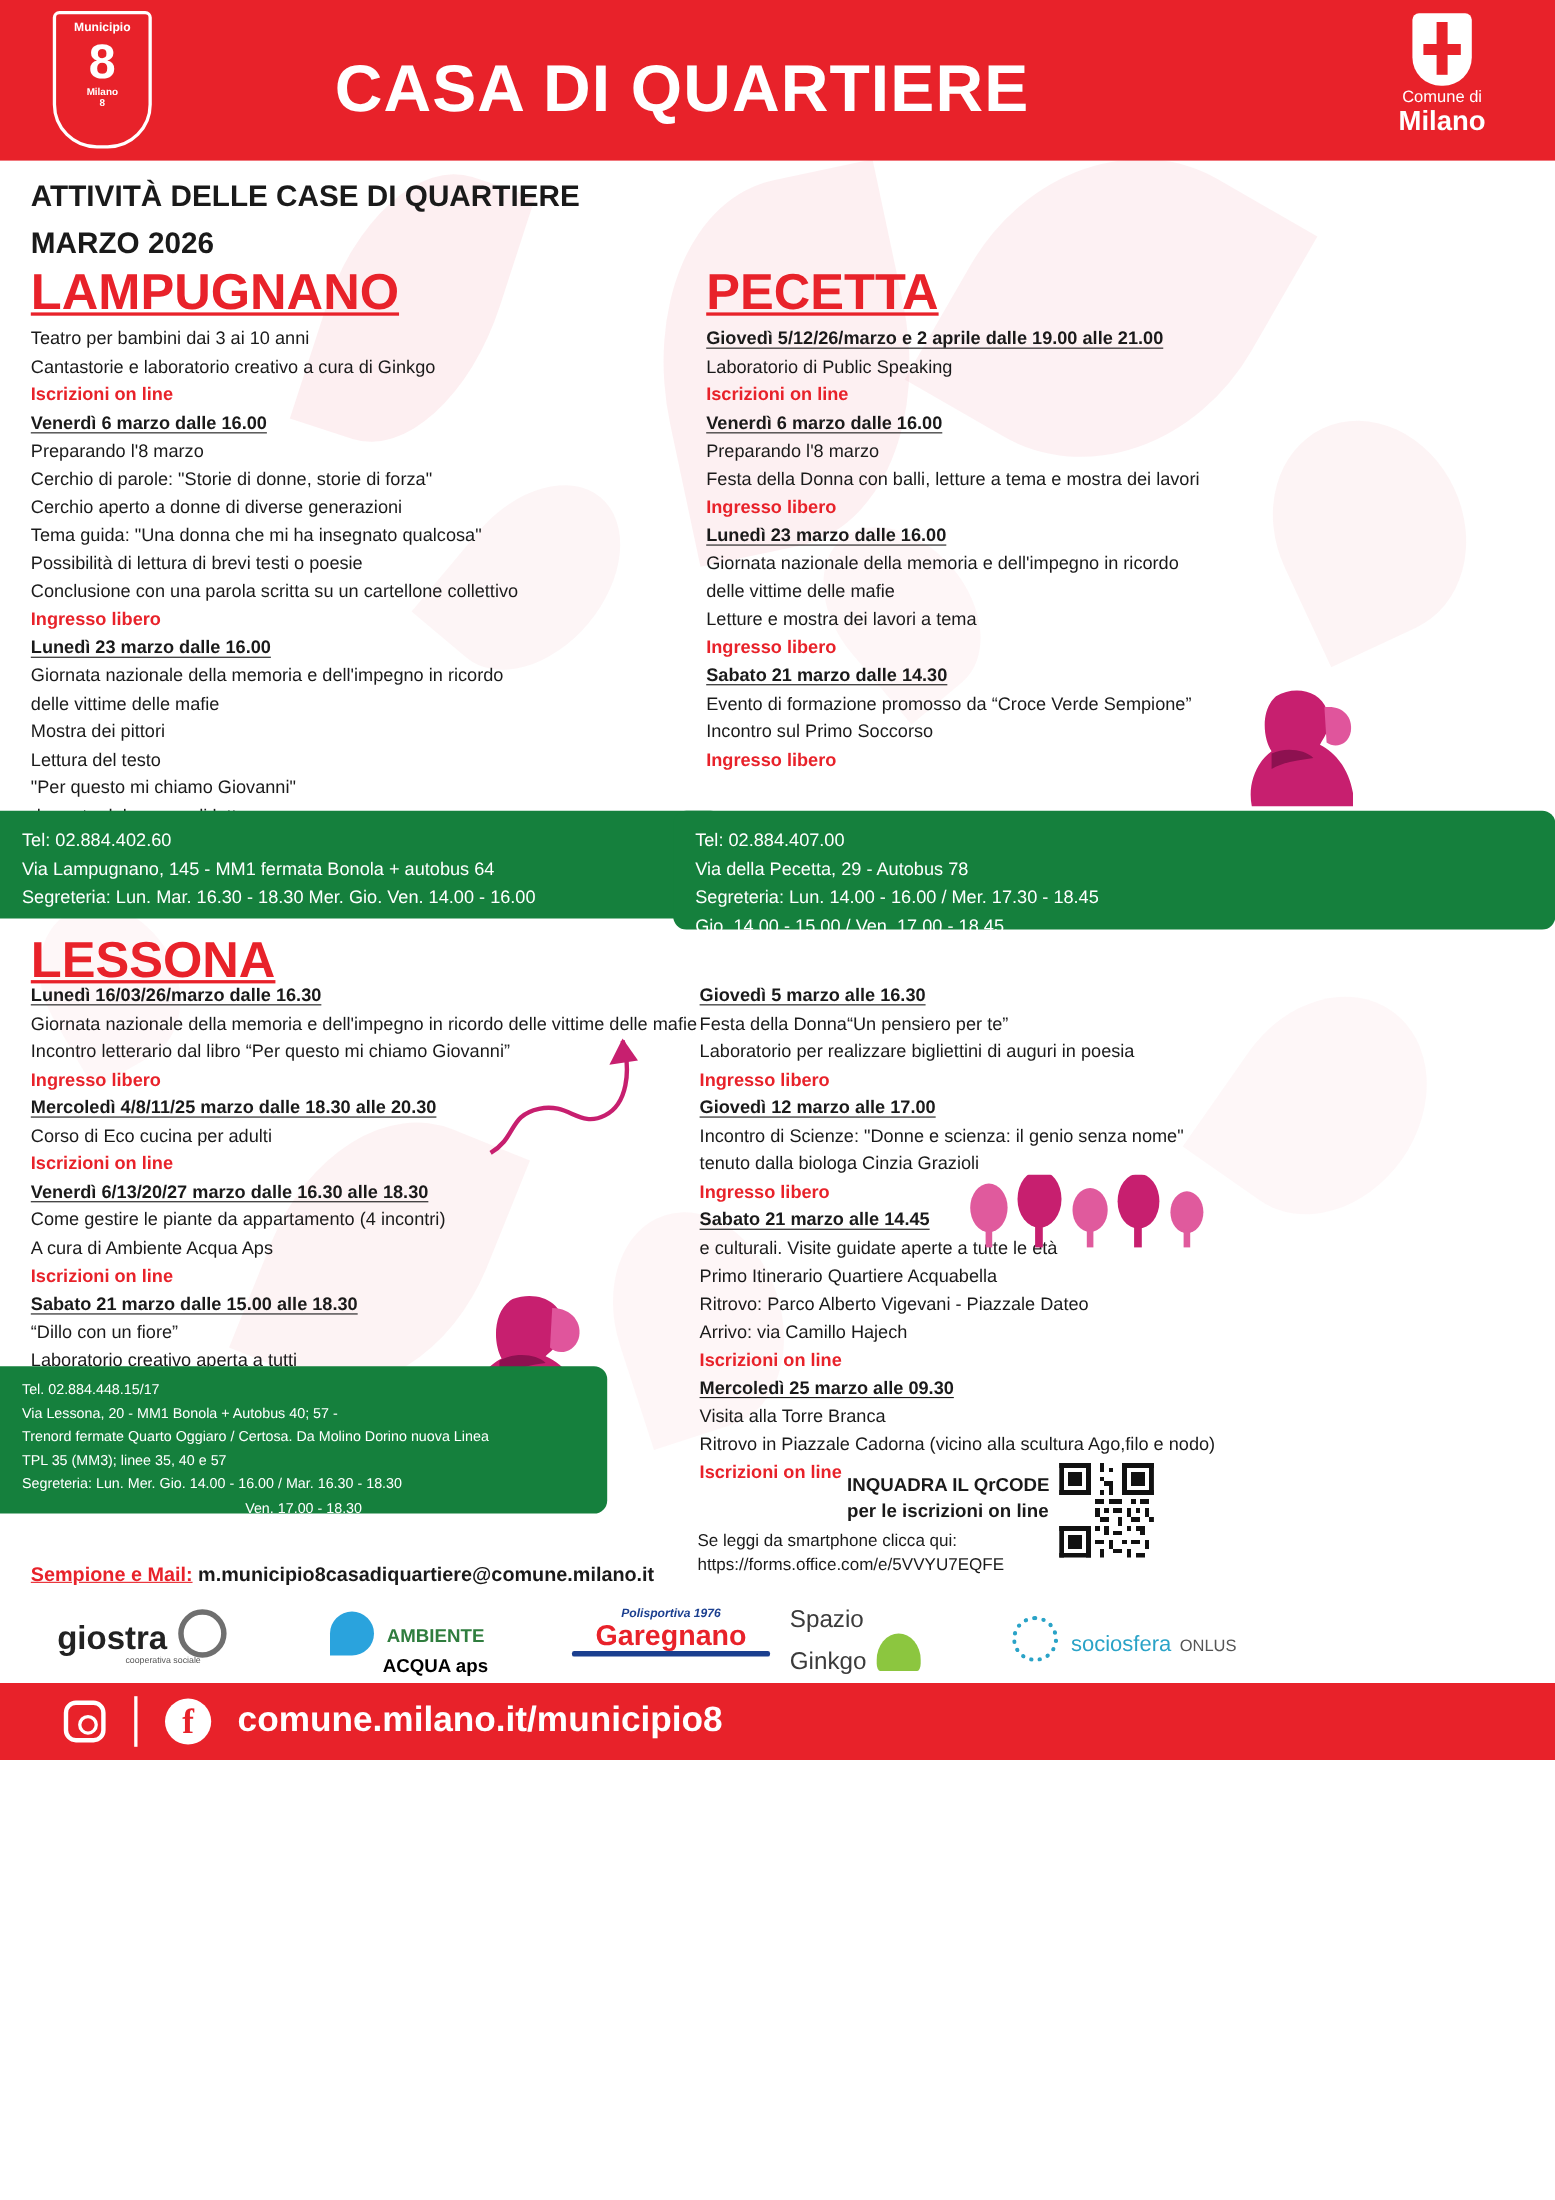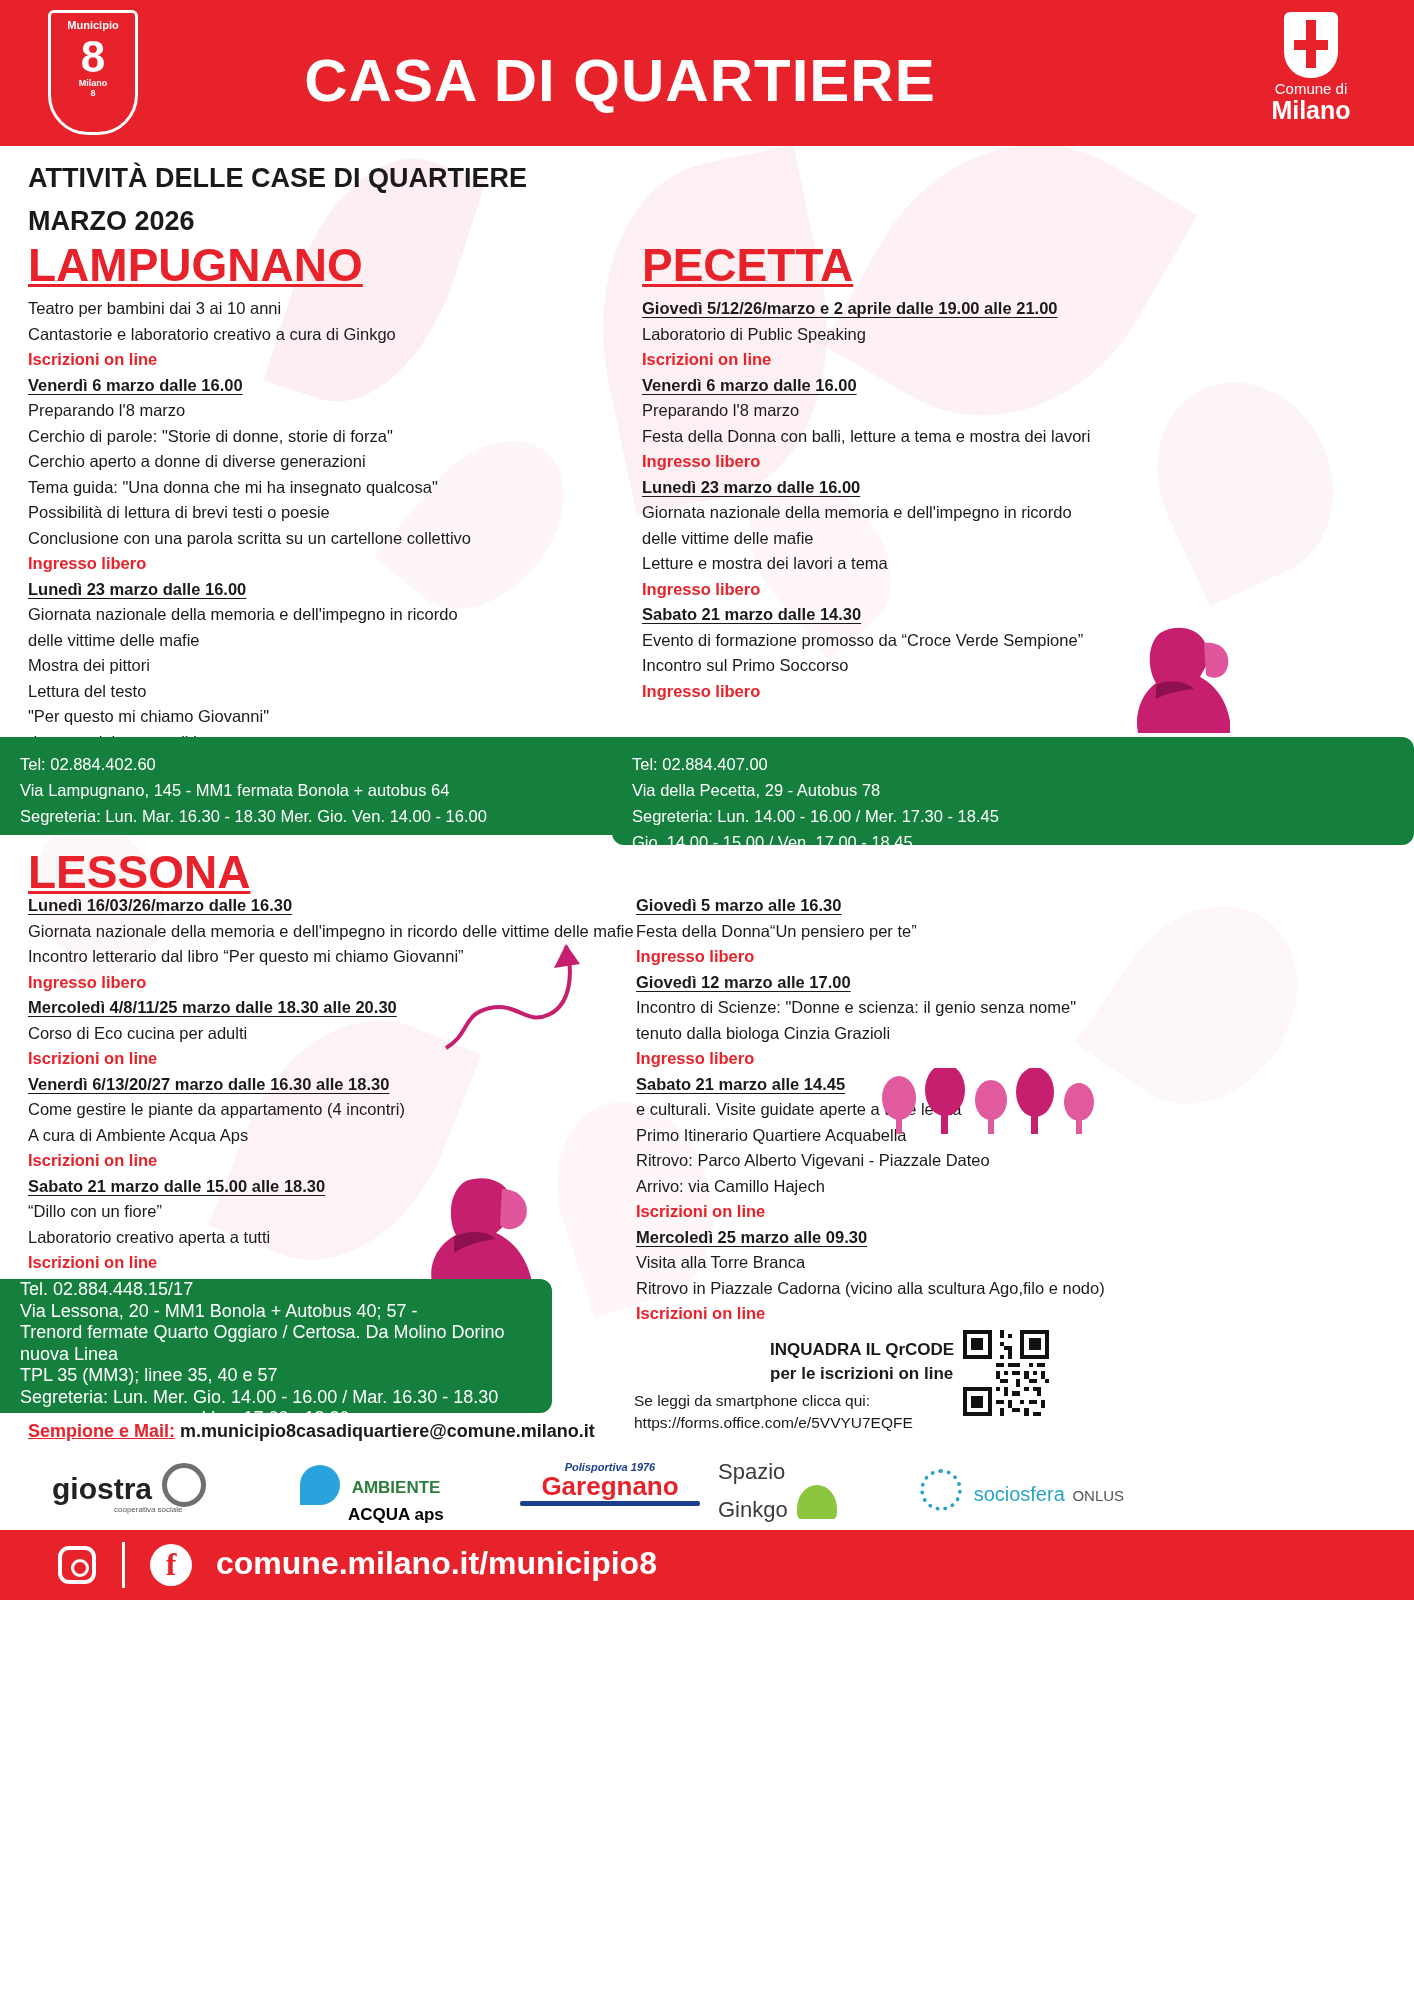--- a/index.html
+++ b/index.html
@@ -241,20 +241,21 @@
   <div class="arrow">
     <svg width="160" height="120" viewBox="0 0 160 120">
       <path d="M6 118 C30 104 22 84 50 78 C78 72 86 96 110 84 C130 74 134 44 126 16" stroke="#c71f6f" stroke-width="4" fill="none"></path>
       <path d="M126 14 L114 38 L140 34 Z" fill="#c71f6f"></path>
     </svg>
   </div>
 
   <div class="block" style="left:636px;top:893px;width:720px;">
     <span class="ev-date">Giovedì 5 marzo alle 16.30 </span>
     <span class="ln">Festa della Donna“Un pensiero per te”</span>
+    <span class="ln">Laboratorio per realizzare bigliettini di auguri in poesia</span>
     <span class="red">Ingresso libero</span>
 
     <span class="ev-date">Giovedì 12 marzo alle 17.00</span>
     <span class="ln">Incontro di Scienze: "Donne e scienza: il genio senza nome"</span>
     <span class="ln">tenuto dalla biologa Cinzia Grazioli</span>
     <span class="red">Ingresso libero</span>
 
     <span class="ev-date">Sabato 21 marzo alle 14.45 </span>
     <span class="ln">e culturali. Visite guidate aperte a tutte le età</span>
     <span class="ln">Primo Itinerario Quartiere Acquabella</span>
@@ -294,21 +295,21 @@
   </div>
 
   <div class="sil" style="left:396px;top:1175px;width:150px;height:110px;">
     <svg width="150" height="110" viewBox="0 0 150 110">
       <path d="M70 6 C92 -2 116 8 116 30 C116 46 106 52 100 58 C118 66 132 84 136 108 L36 108 C32 86 44 68 60 60 C52 46 52 16 70 6 Z" fill="#c71f6f"></path>
       <path d="M106 14 C124 14 134 28 130 42 C126 54 112 58 104 50 Z" fill="#e0559c"></path>
       <path d="M58 62 C72 54 92 56 100 64 C84 66 70 70 58 78 Z" fill="#8d1150"></path>
     </svg>
   </div>
 
-  <div class="infobox less" style="left:0;top:1279px;width:552px;height:134px;font-size:18px;line-height:21.5px;padding-top:0;">
+  <div class="infobox less" style="left:0;top:1242px;width:552px;height:134px;font-size:13px;line-height:21.5px;padding-top:10px;">
     <span class="ln">Tel. 02.884.448.15/17</span>
     <span class="ln">Via Lessona, 20 - MM1 Bonola + Autobus 40; 57 -</span>
     <span class="ln">Trenord fermate Quarto Oggiaro / Certosa. Da Molino Dorino nuova Linea</span>
     <span class="ln">TPL 35 (MM3); linee 35, 40 e 57</span>
     <span class="ln">Segreteria: Lun. Mer. Gio. 14.00 - 16.00 / Mar. 16.30 - 18.30</span>
     <span class="ln" style="text-align:center;">Ven. 17.00 - 18.30</span>
   </div>
 
   <div class="qr-label">
     <div>INQUADRA IL QrCODE</div>

